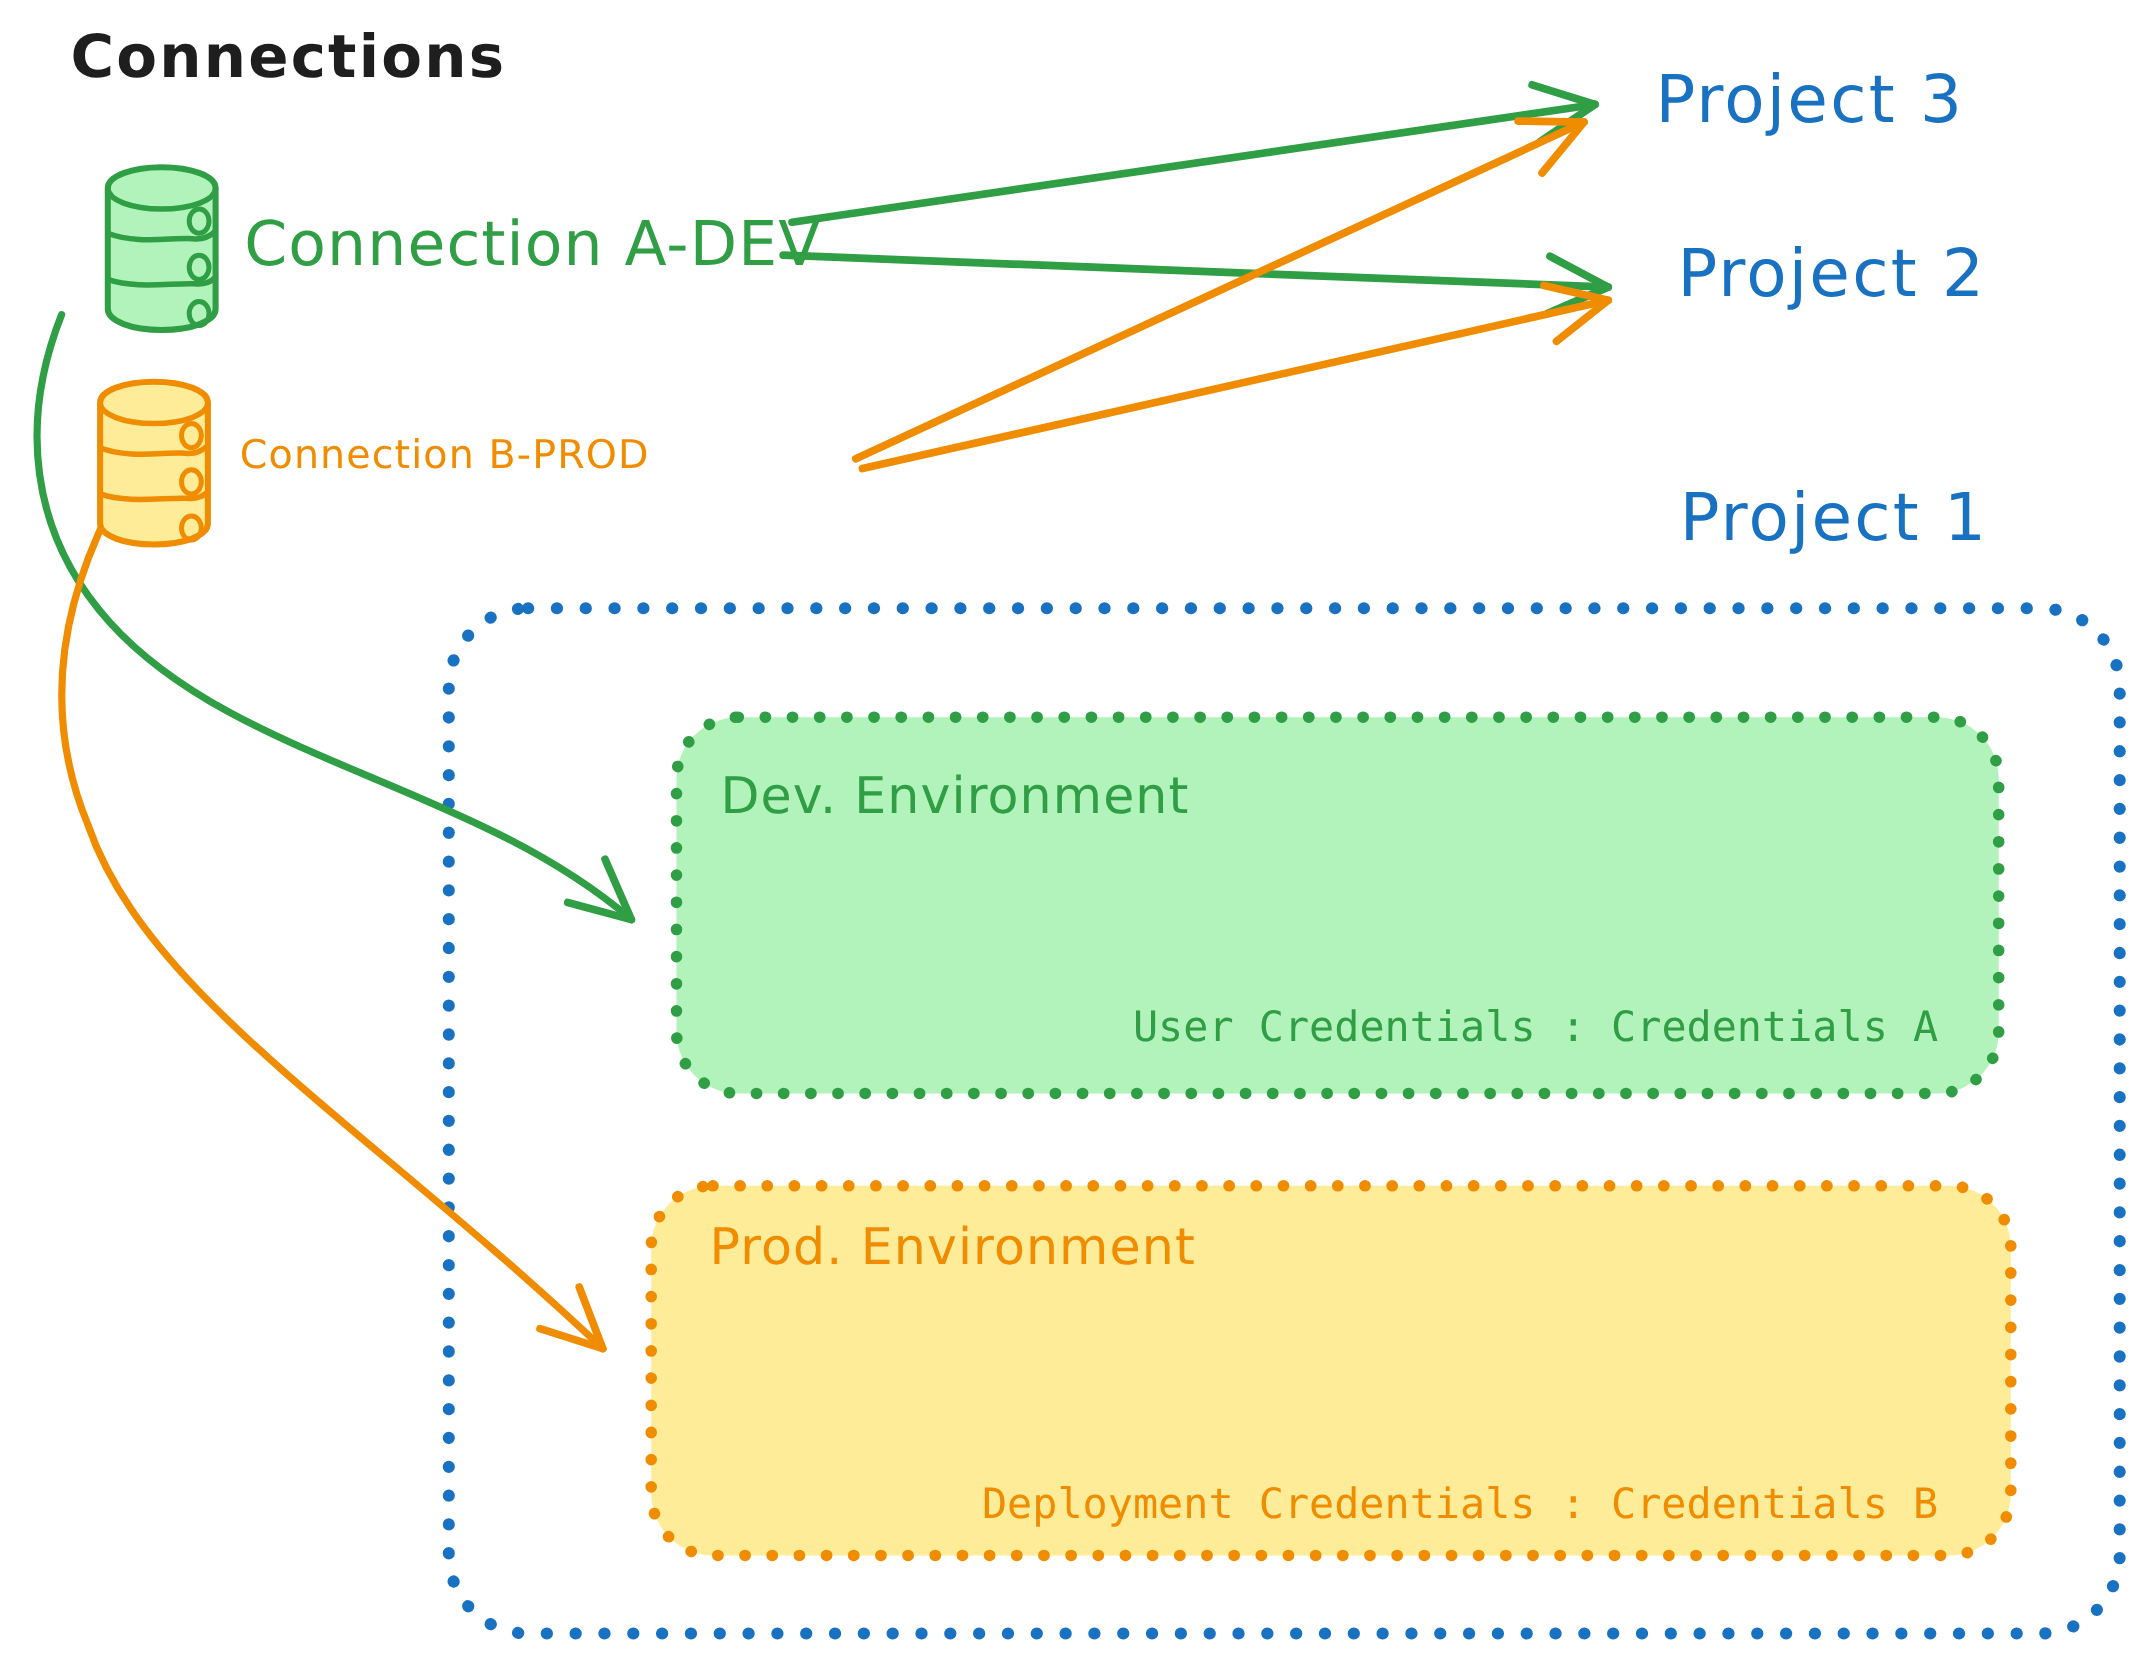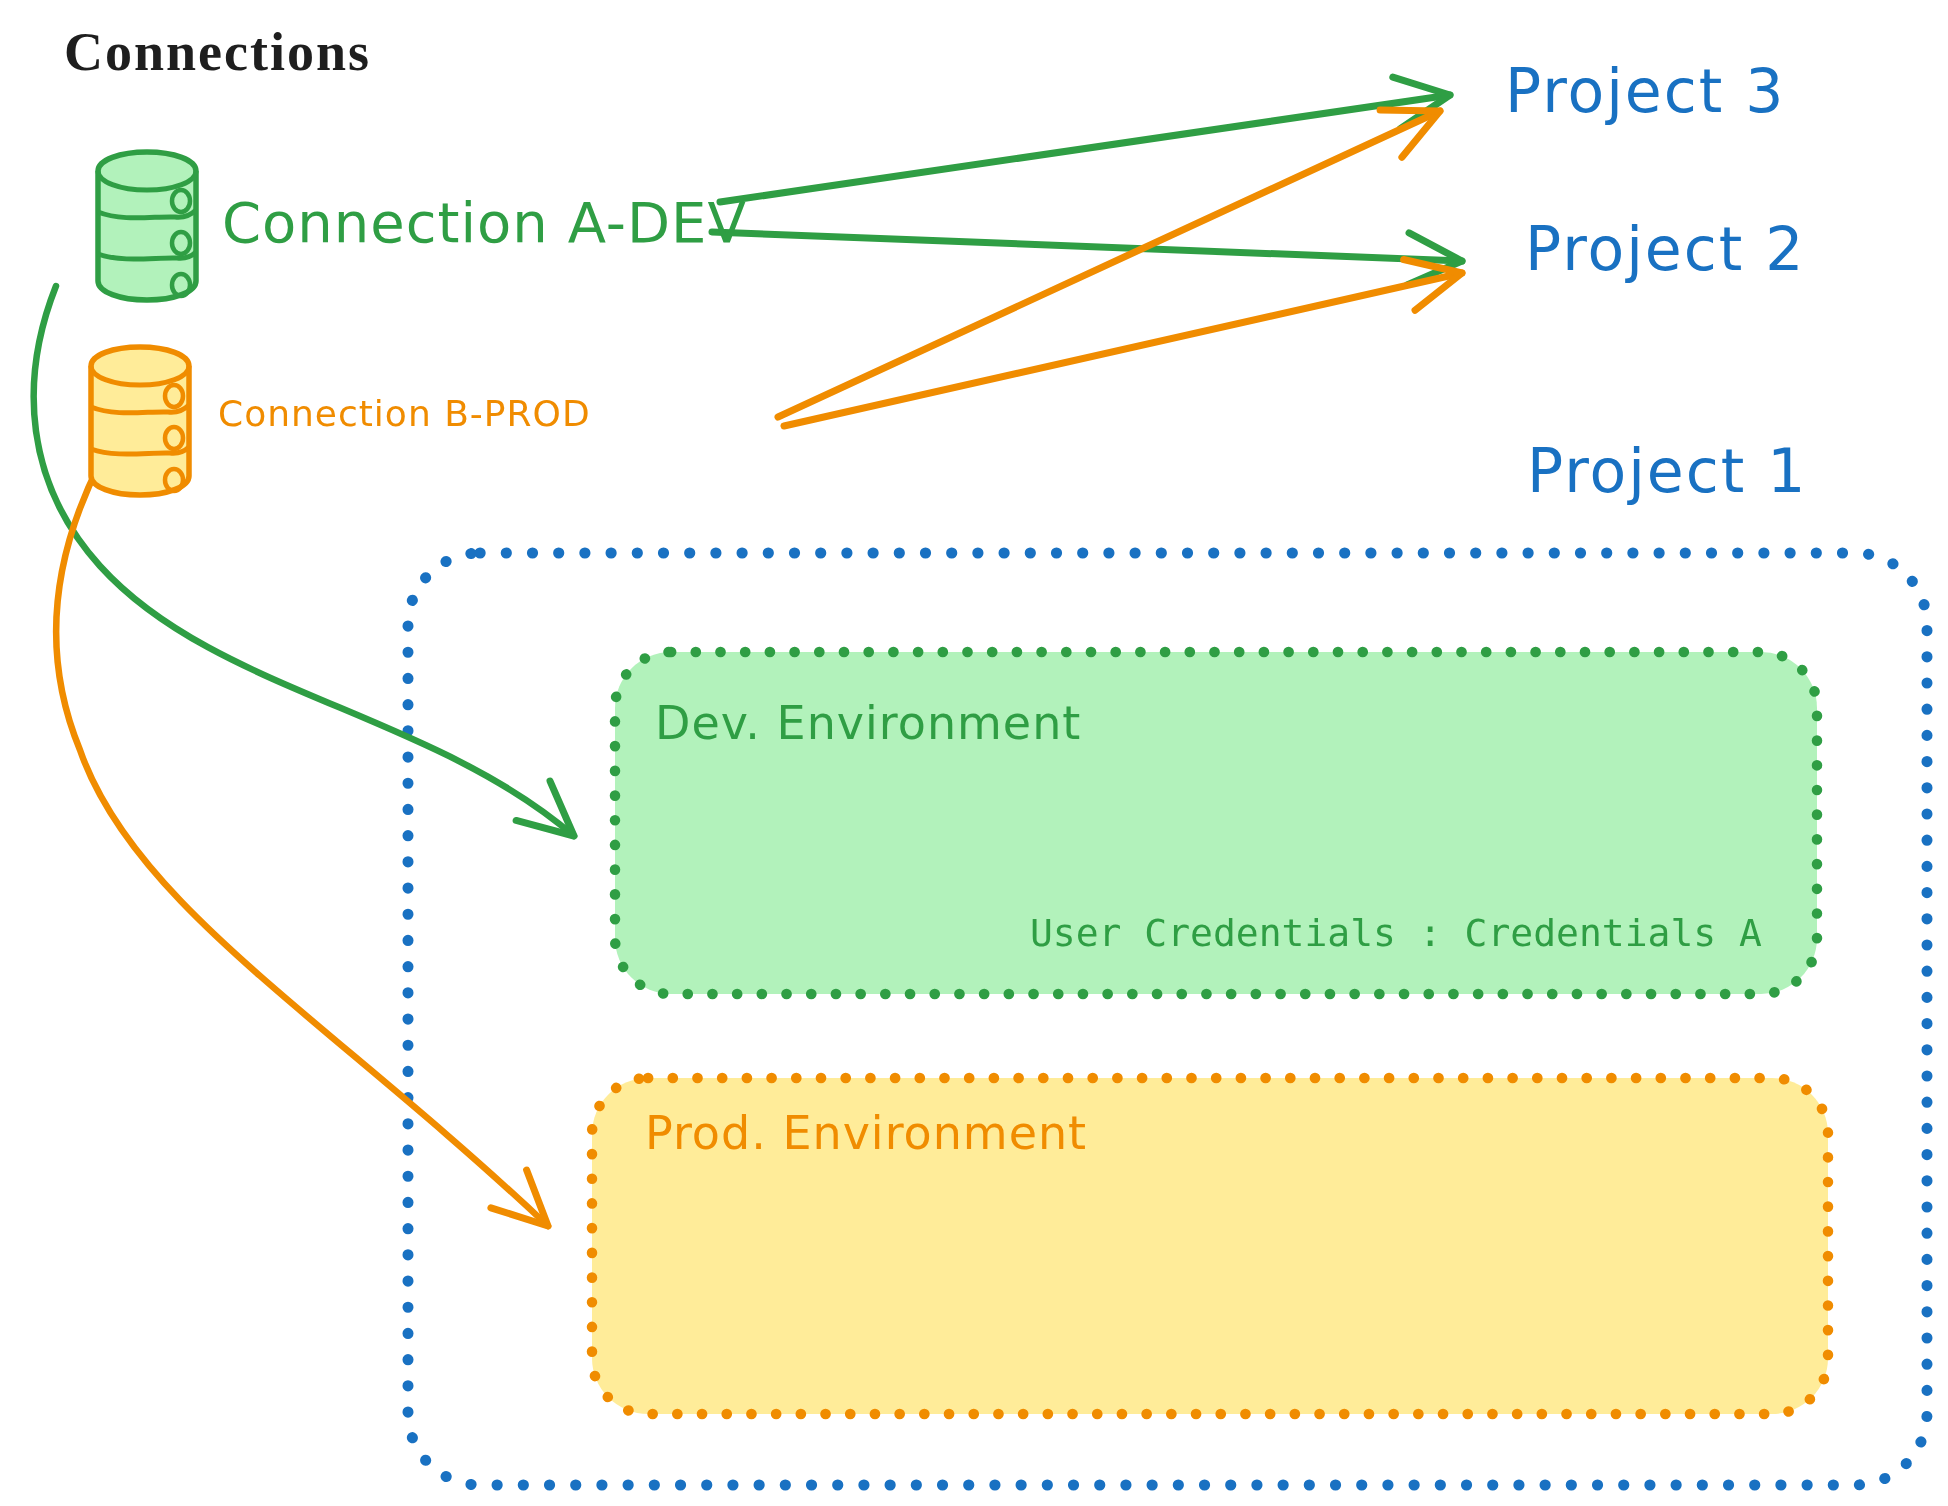--- a/index.html
+++ b/index.html
@@ -17,21 +17,21 @@
     position:relative;
     width:1948px;height:1506px;
     background:var(--bg);
     overflow:hidden;
     font-family:"DejaVu Sans","Liberation Sans",sans-serif;
   }
   #diagram-svg{position:absolute;left:0;top:0;width:1948px;height:1506px;}
   .label{position:absolute;white-space:nowrap;line-height:1.12;}
   .hand{font-family:"DejaVu Sans","Liberation Sans",sans-serif;letter-spacing:1px;}
   .mono{font-family:"DejaVu Sans Mono","Liberation Mono",monospace;letter-spacing:0;}
-  .title{left:64px;top:22px;font-size:54px;font-weight:700;color:var(--ink);letter-spacing:2px;font-family:Liberation Serif, serif;}
+  .title{left:64px;top:22px;font-size:54px;font-weight:700;color:var(--ink);letter-spacing:2px;}
   .conn-a{left:222px;top:192px;font-size:56px;font-weight:500;color:var(--green-stroke);}
   .conn-b{left:218px;top:394px;font-size:36px;font-weight:500;color:var(--orange-stroke);text-align:center;}
   .project{color:var(--blue-stroke);font-size:60px;font-weight:500;letter-spacing:2px;}
   .p3{left:1505px;top:58px;}
   .p2{left:1505px;top:216px;margin-left:20px;}
   .p1{left:1527px;top:438px;}
   .env-title{font-size:46px;font-weight:500;}
   .dev-title{left:655px;top:698px;color:var(--green-stroke);}
   .prod-title{left:645px;top:1108px;color:var(--orange-stroke);text-align:center;}
   .cred{font-size:38px;font-weight:500;}
@@ -88,14 +88,15 @@
   <div class="label hand conn-b">Connection B-PROD</div>
 
   <div class="label hand project p3">Project 3</div>
   <div class="label hand project p2">Project 2</div>
   <div class="label hand project p1">Project 1</div>
 
   <div class="label hand env-title dev-title">Dev. Environment</div>
   <div class="label mono cred cred-a">User Credentials : Credentials A</div>
 
   <div class="label hand env-title prod-title">Prod. Environment</div>
+  <div class="label mono cred cred-b">Deployment Credentials : Credentials B</div>
 
 </div>
 
 </body></html>

